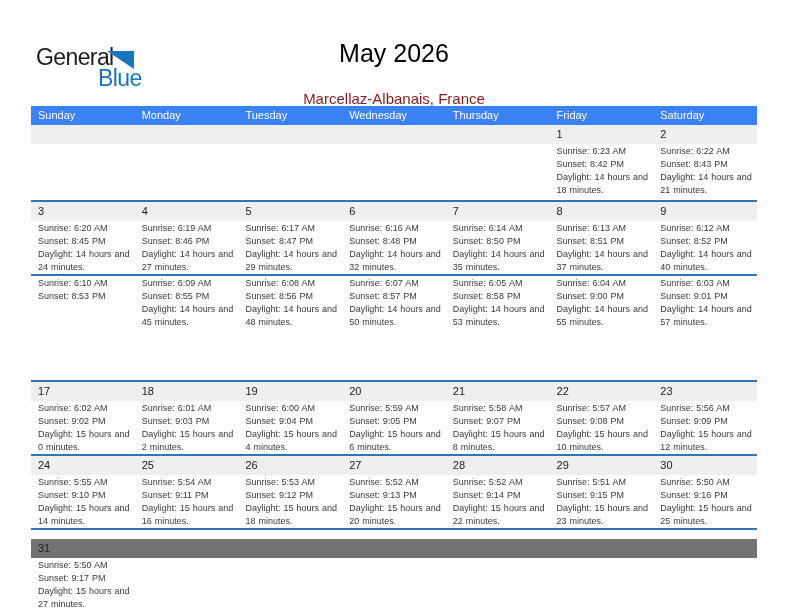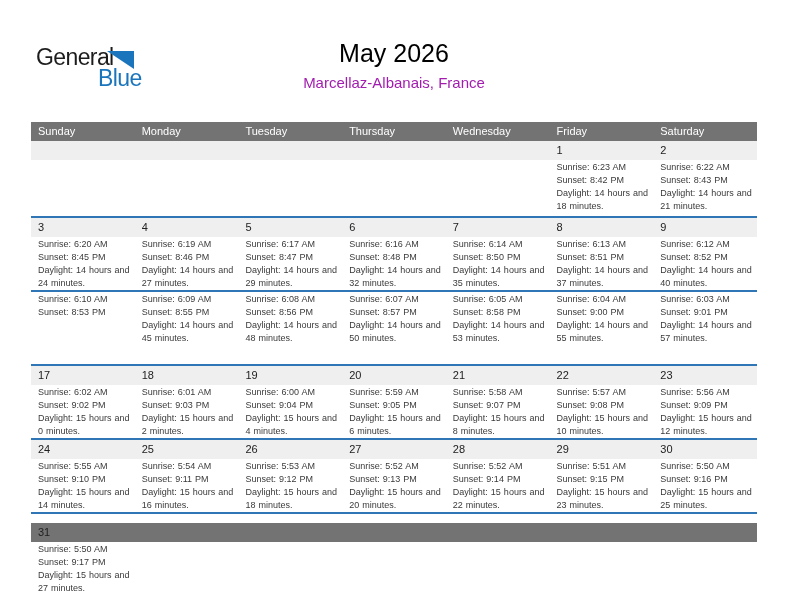--- a/index.html
+++ b/index.html
@@ -9,21 +9,21 @@
   }
   
   .logo { position:absolute; left:36px; top:44px; width:120px; height:52px;text-decoration:underline; }
   .logo-general { position:absolute; left:0; top:0; font-size:23px; letter-spacing:-0.6px; color:#1c1c1c; }
   .logo-triangle { position:absolute; left:71px; top:7px; width:27px; height:18px;
     background:#1b75bc; clip-path:polygon(0 0,100% 0,100% 100%); }
   .logo-blue { position:absolute; left:62px; top:21px; font-size:23px; letter-spacing:-0.6px; color:#1b75bc; }
   
   .titles { position:absolute; left:31px; top:38px; width:726px; text-align:center; }
   .title { font-size:25px; color:#000; line-height:30px; }
-  .subtitle { font-size:15px; color:#a21caf; line-height:22px; margin-top:4px; }
+  .subtitle { font-size:15px; color:#7f1d1d; line-height:22px; margin-top:20px; }
   
   .calendar { position:absolute; left:31px; top:106px; width:726px; }
   .weekday-row { display:grid; grid-template-columns:repeat(7,1fr); height:19px; }
   .weekday-cell { font-size:11px; color:#ffffff; line-height:19px; padding-left:7px;
     overflow:hidden; white-space:nowrap; }
   .week { height:75px; box-sizing:border-box; }
   .week + .week { height:74px; border-top:2px solid; }
   .num-band { display:grid; grid-template-columns:repeat(7,1fr); height:19px; background:#efefef; }
   .num-cell { font-size:11px; color:#212121; line-height:19px; padding-left:7px; }
   .info-band { display:grid; grid-template-columns:repeat(7,1fr); height:53px; background:#ffffff; }
@@ -40,26 +40,26 @@
     <span class="logo-triangle"></span>
     <span class="logo-blue">Blue</span>
   </div>
 
   <div class="titles">
     <div class="title">May 2026</div>
     <div class="subtitle">Marcellaz-Albanais, France</div>
   </div>
 
   <div class="calendar">
-    <div class="weekday-row" style="background: #737373; margin-top: 16px;">
+    <div class="weekday-row" style="background: #3b82f6;">
         <div class="weekday-cell">Sunday</div>
         <div class="weekday-cell">Monday</div>
         <div class="weekday-cell">Tuesday</div>
+        <div class="weekday-cell">Wednesday</div>
         <div class="weekday-cell">Thursday</div>
-        <div class="weekday-cell">Wednesday</div>
         <div class="weekday-cell">Friday</div>
         <div class="weekday-cell">Saturday</div>
       </div>
 
   <div class="week" style="border-top-color: rgb(46, 118, 181);">
         <div class="num-band" style="background: rgb(239, 239, 239);">
           <div class="num-cell"></div>
           <div class="num-cell"></div>
           <div class="num-cell"></div>
           <div class="num-cell"></div>
@@ -164,21 +164,21 @@
             <div>Sunset: 9:00 PM</div>
             <div>Daylight: 14 hours and 55 minutes.</div>
           </div>
           <div class="info-cell">
             <div>Sunrise: 6:03 AM</div>
             <div>Sunset: 9:01 PM</div>
             <div>Daylight: 14 hours and 57 minutes.</div>
           </div>
         </div>
       </div>
-      <div class="week" style="border-top-color: rgb(46, 118, 181);">
+      <div class="week" style="border-top-color: rgb(46, 118, 181); margin-top: 32px;">
         <div class="num-band" style="background: rgb(239, 239, 239);">
           <div class="num-cell">17</div>
           <div class="num-cell">18</div>
           <div class="num-cell">19</div>
           <div class="num-cell">20</div>
           <div class="num-cell">21</div>
           <div class="num-cell">22</div>
           <div class="num-cell">23</div>
         </div>
         <div class="info-band">

